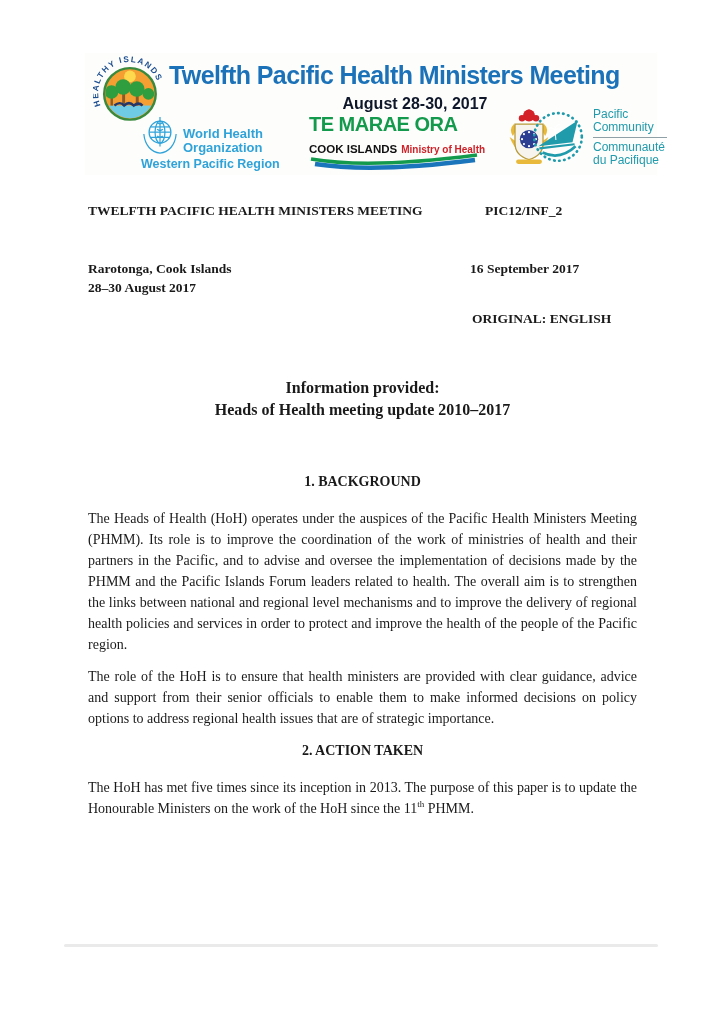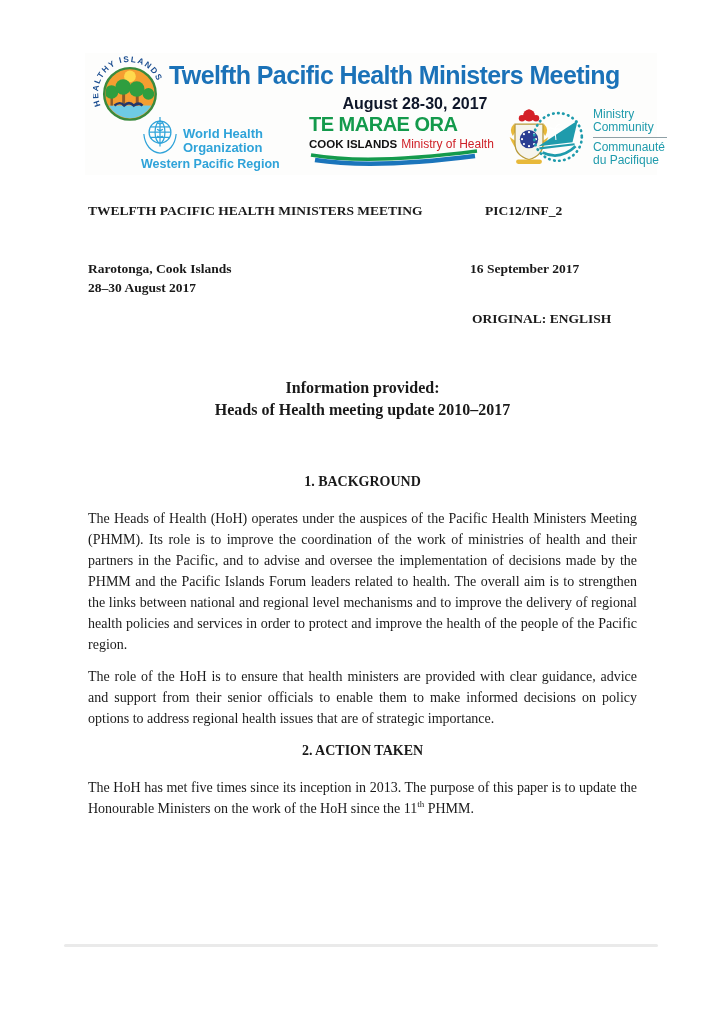--- a/index.html
+++ b/index.html
@@ -21,23 +21,23 @@
     font-family:"Liberation Sans", sans-serif;font-weight:bold;
     font-size:16px;color:#0f172a;
   }
   .hi-logo{left:8px;top:2px;}
   .who-logo{left:56px;top:62px;width:136px;font-family:"Liberation Sans", sans-serif;color:#2fa3d9;}
   .who-top{display:flex;align-items:flex-end;gap:4px;}
   .who-name{font-weight:bold;font-size:13px;line-height:14px;}
   .who-region{font-weight:bold;font-size:12.5px;margin-top:2px;white-space:nowrap;text-align:center;}
   .tmo-logo{left:224px;top:60px;width:196px;font-family:"Liberation Sans", sans-serif;}
   .tmo-name{font-weight:bold;font-size:20px;letter-spacing:-0.5px;color:#149a4c;white-space:nowrap;}
-  .tmo-row{display:flex;align-items:baseline;gap:4px;margin-top:1px;}
+  .tmo-row{display:flex;align-items:baseline;gap:4px;margin-top:7px;}
   .tmo-country{font-weight:bold;font-size:11.5px;color:#111;white-space:nowrap;}
-  .tmo-ministry{font-weight:normal;font-size:12px;color:#cf2128;white-space:nowrap;}
+  .tmo-ministry{font-weight:bold;font-size:10px;color:#cf2128;white-space:nowrap;}
   .tmo-swoosh{margin-top:-2px;}
   .tmo-crest{position:absolute;right:-46px;top:-4px;}
   .spc-logo{left:444px;top:55px;display:flex;align-items:center;gap:6px;
     font-family:"Liberation Sans", sans-serif;color:#1f9bac;}
   .spc-text{font-size:12px;line-height:13px;}
   .spc-divider{height:1px;background:#8fa0a6;margin:3px 0;width:74px;}
 
   
   .h-bold{font-weight:bold;font-size:13.5px;white-space:nowrap;}
 
@@ -152,21 +152,21 @@
       <circle cx="28" cy="27" r="23" fill="none" stroke="#1f9bac" stroke-width="2.6" stroke-dasharray="0.5 4.4" stroke-linecap="round"></circle>
       <polygon points="9,36 47,11 42,32" fill="#1f9bac"></polygon>
       <g stroke="#ffffff" stroke-width="1" fill="none">
         <line x1="25" y1="20" x2="26" y2="30"></line>
         <path d="M25,20 q-4,-3 -7,-1 M25,20 q1,-5 5,-5 M25,20 q4,-2 6,1"></path>
       </g>
       <path d="M10,38 L44,34" stroke="#1f9bac" stroke-width="2"></path>
       <path d="M13,42 Q30,50 45,36" stroke="#1f9bac" stroke-width="2.6" fill="none"></path>
     </svg>
     <div class="spc-text">
-      <div>Ministry</div>
+      <div>Pacific</div>
       <div>Community</div>
       <div class="spc-divider"></div>
       <div>Communauté</div>
       <div>du Pacifique</div>
     </div>
   </div>
 </div>
 
 <div class="abs h-bold" style="left:88px;top:203px;">TWELFTH PACIFIC HEALTH MINISTERS MEETING</div>
 <div class="abs h-bold" style="left:485px;top:203px;">PIC12/INF_2</div>

